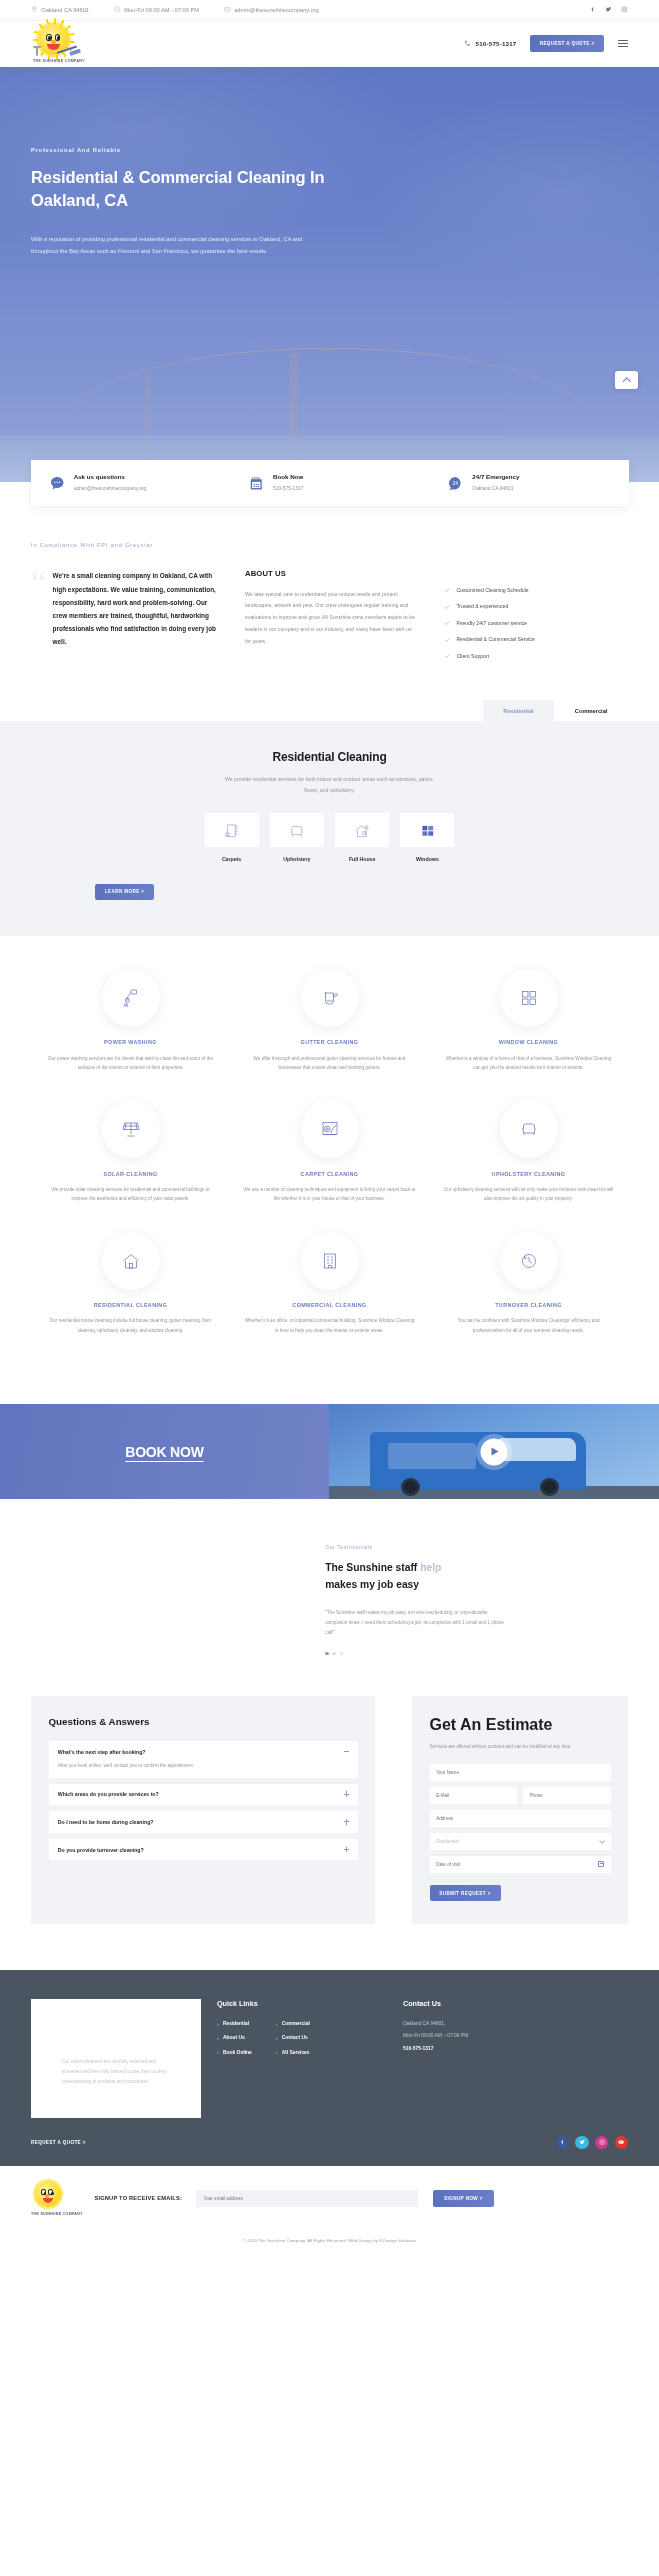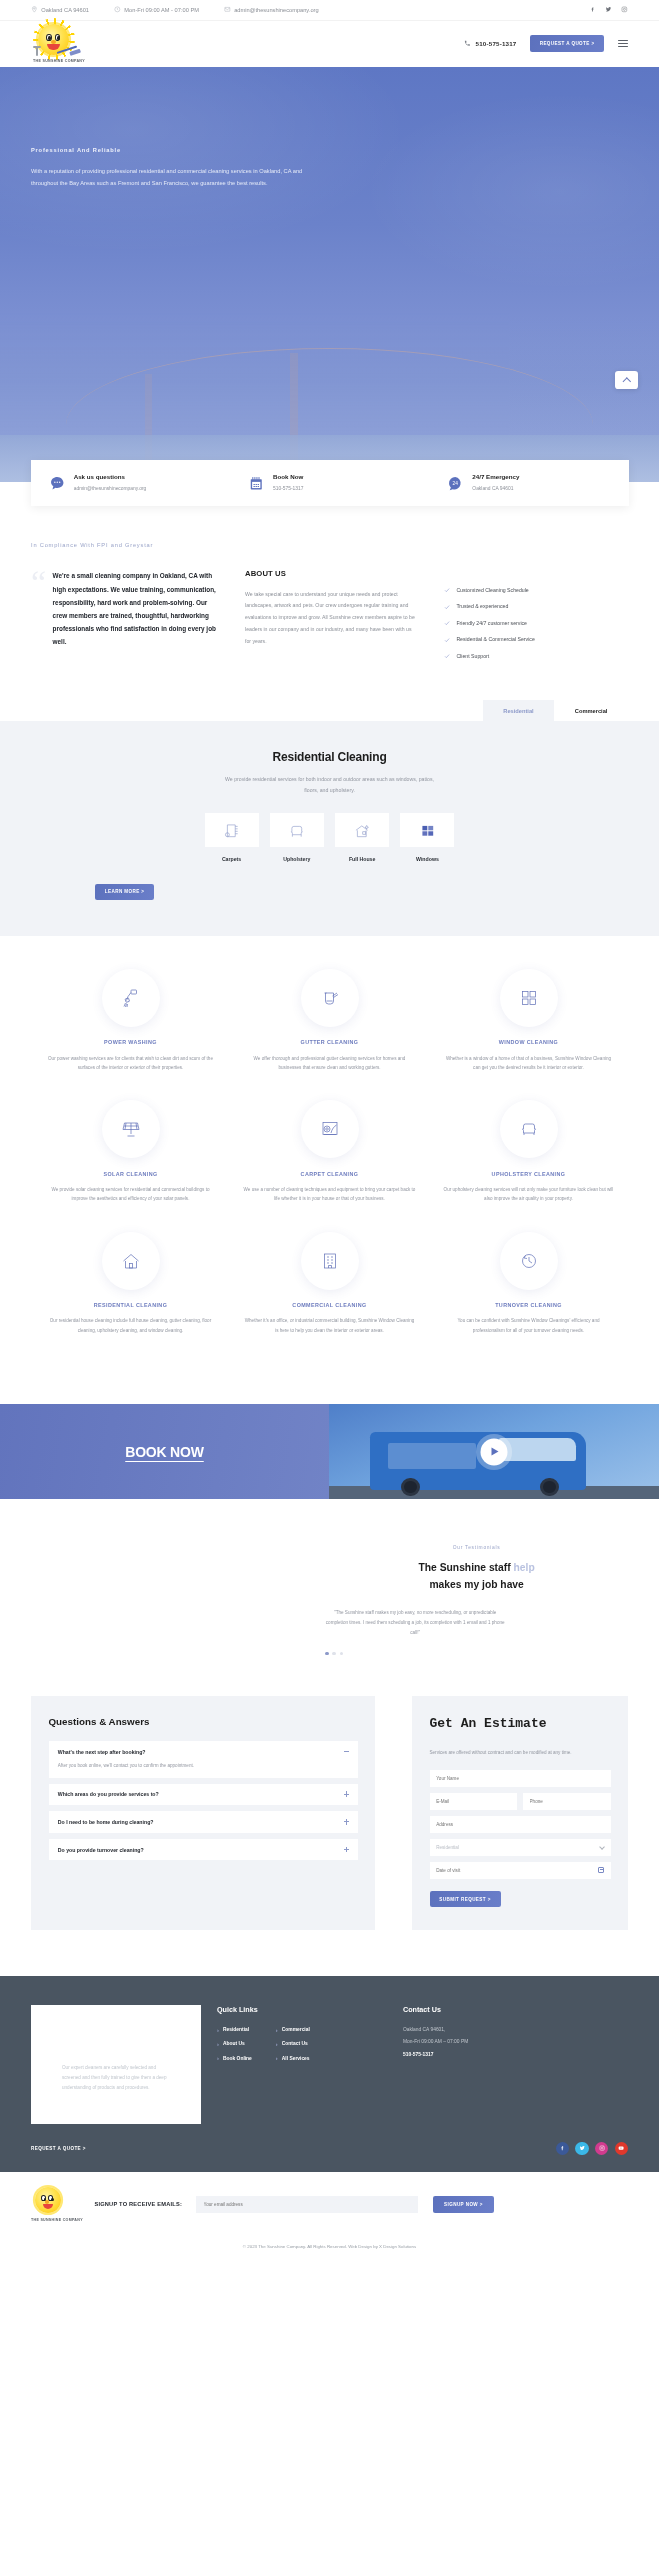--- a/index.html
+++ b/index.html
@@ -126,21 +126,21 @@
   .banner .van:after{content:"";position:absolute;left:17.5px;top:11.3px;width:88px;height:26px;background:rgba(255,255,255,.22);border-radius:2.1px;}
   .banner .wheel{position:absolute;bottom:3.1px;width:18.5px;height:18.5px;border-radius:50%;background:#1d2430;border:3.6px solid #2b3442;}
   .banner .wheel.a{left:72px;} .banner .wheel.b{left:211px;}
   .banner .road{position:absolute;left:0;right:0;bottom:0;height:13.4px;background:#55657a;}
   .play{position:absolute;left:50%;top:50%;transform:translate(-50%,-50%);width:27px;height:27px;border-radius:50%;
         background:#fff;display:flex;align-items:center;justify-content:center;cursor:pointer;box-shadow:0 0 0 4.6px rgba(255,255,255,.28);}
   .play:before{content:"";border-left:7.2px solid #5c71bd;border-top:4.6px solid transparent;border-bottom:4.6px solid transparent;margin-left:2.1px;}
 
   
   .testi{padding:46px 31px 36px;background:#fff;}
-  .testi-inner{display:flex;text-align:center;}
+  .testi-inner{display:flex;}
   .testi-left{width:289px;}
   .testi-right{flex:1;padding-left:5.2px;}
   .tlabel{font-size:4.9px;letter-spacing:0.7px;color:#9aa4c8;margin-bottom:9.3px;}
   .testi-right h2{font-size:10.3px;font-weight:bold;line-height:1.65;color:#1d1d1d;margin-bottom:14.4px;}
   .testi-right h2 .hl{color:#b9c2e0;}
   .testi-right p{font-size:4.6px;line-height:2.2;color:#9296a0;max-width:180px;margin-bottom:13.4px;}
   .dots{display:flex;gap:3.6px;}
   .dots i{width:3.6px;height:3.6px;border-radius:50%;background:#dfe2ea;display:block;cursor:pointer;}
   .dots i.on{background:#8c99c9;}
 
@@ -151,21 +151,21 @@
   .acc{background:#fff;margin-bottom:6.2px;padding:7.7px 9.3px;position:relative;cursor:pointer;}
   .acc h5{font-size:5.2px;font-weight:bold;color:#24282f;padding-right:14.4px;}
   .acc p{font-size:4.6px;line-height:2;color:#9296a0;margin-top:5.7px;max-width:88%;}
   .acc .pm{position:absolute;right:8.2px;top:7.7px;width:5.7px;height:5.7px;}
   .acc .pm:before,.acc .pm:after{content:"";position:absolute;background:#8c99c9;}
   .acc .pm:before{left:0;top:2.3px;width:5.7px;height:1px;}
   .acc .pm:after{left:2.3px;top:0;width:1px;height:5.7px;}
   .acc.open .pm:after{display:none;}
 
   .estbox{width:216px;background:#f1f3f7;padding:19.6px 17.5px 23px;}
-  .estbox h2{font-size:13px;font-weight:bold;color:#1d1d1d;margin-bottom:17px;font-family:Liberation Mono, monospace;}
+  .estbox h2{font-size:16px;font-weight:bold;color:#1d1d1d;margin-bottom:8px;}
   .estbox > p{font-size:4.6px;line-height:2;color:#9296a0;margin-bottom:12.4px;}
   .fld{width:100%;background:#fff;border:none;padding:6.2px 6.7px;font-size:4.6px;color:#b9bdc5;margin-bottom:5.7px;font-family:inherit;}
   .frow{display:flex;gap:5.7px;}
   .frow .fld{flex:1;}
   .sel{position:relative;}
   .sel:after{content:"";position:absolute;right:6.7px;top:6.7px;width:3.1px;height:3.1px;border-right:0.8px solid #b0b5bd;border-bottom:0.8px solid #b0b5bd;transform:rotate(45deg);}
   .datefld{position:relative;}
   .datefld .cal{position:absolute;right:6.2px;top:5.2px;width:6.2px;height:6.2px;border:0.7px solid #7b8ac4;border-radius:1px;}
   .datefld .cal:before{content:"";position:absolute;left:0.5px;top:1.3px;right:0.5px;height:0.7px;background:#7b8ac4;}
   .estbox .btn{margin-top:6.2px;}
@@ -277,20 +277,21 @@
   </div>
 </div>
 
 <div class="hero">
   <div class="sky"></div>
   <div class="bridge"></div>
   <div class="cable"></div>
   <div class="water"></div>
   <div class="hero-inner">
     <div class="eyebrow">Professional And Reliable</div>
+    <h1>Residential &amp; Commercial Cleaning In Oakland, CA</h1>
     <p>With a reputation of providing professional residential and commercial cleaning services in Oakland, CA and throughout the Bay Areas such as Fremont and San Francisco, we guarantee the best results.</p>
   </div>
   <div class="scroll-pill"></div>
 </div>
 
 <div class="infowrap">
   <div class="infocards">
     <div class="infocard">
       <span class="ic">
         <svg viewBox="0 0 24 24">
@@ -562,21 +563,21 @@
     <div class="wheel b"></div>
     <div class="play"></div>
   </div>
 </div>
 
 <div class="testi">
   <div class="testi-inner">
     <div class="testi-left"></div>
     <div class="testi-right">
       <div class="tlabel">Our Testimonials</div>
-      <h2><span>The Sunshine staff </span><span class="hl">help</span><br><span>makes my job have</span></h2>
+      <h2><span>The Sunshine staff </span><span class="hl">help</span><br><span>makes my job easy</span></h2>
       <p>"The Sunshine staff makes my job easy, no more rescheduling, or unpredictable completion times. I need them scheduling a job, its completion with 1 email and 1 phone call!"</p>
       <div class="dots">
         <i class="on"></i>
         <i></i>
         <i></i>
       </div>
     </div>
   </div>
 </div>
 

